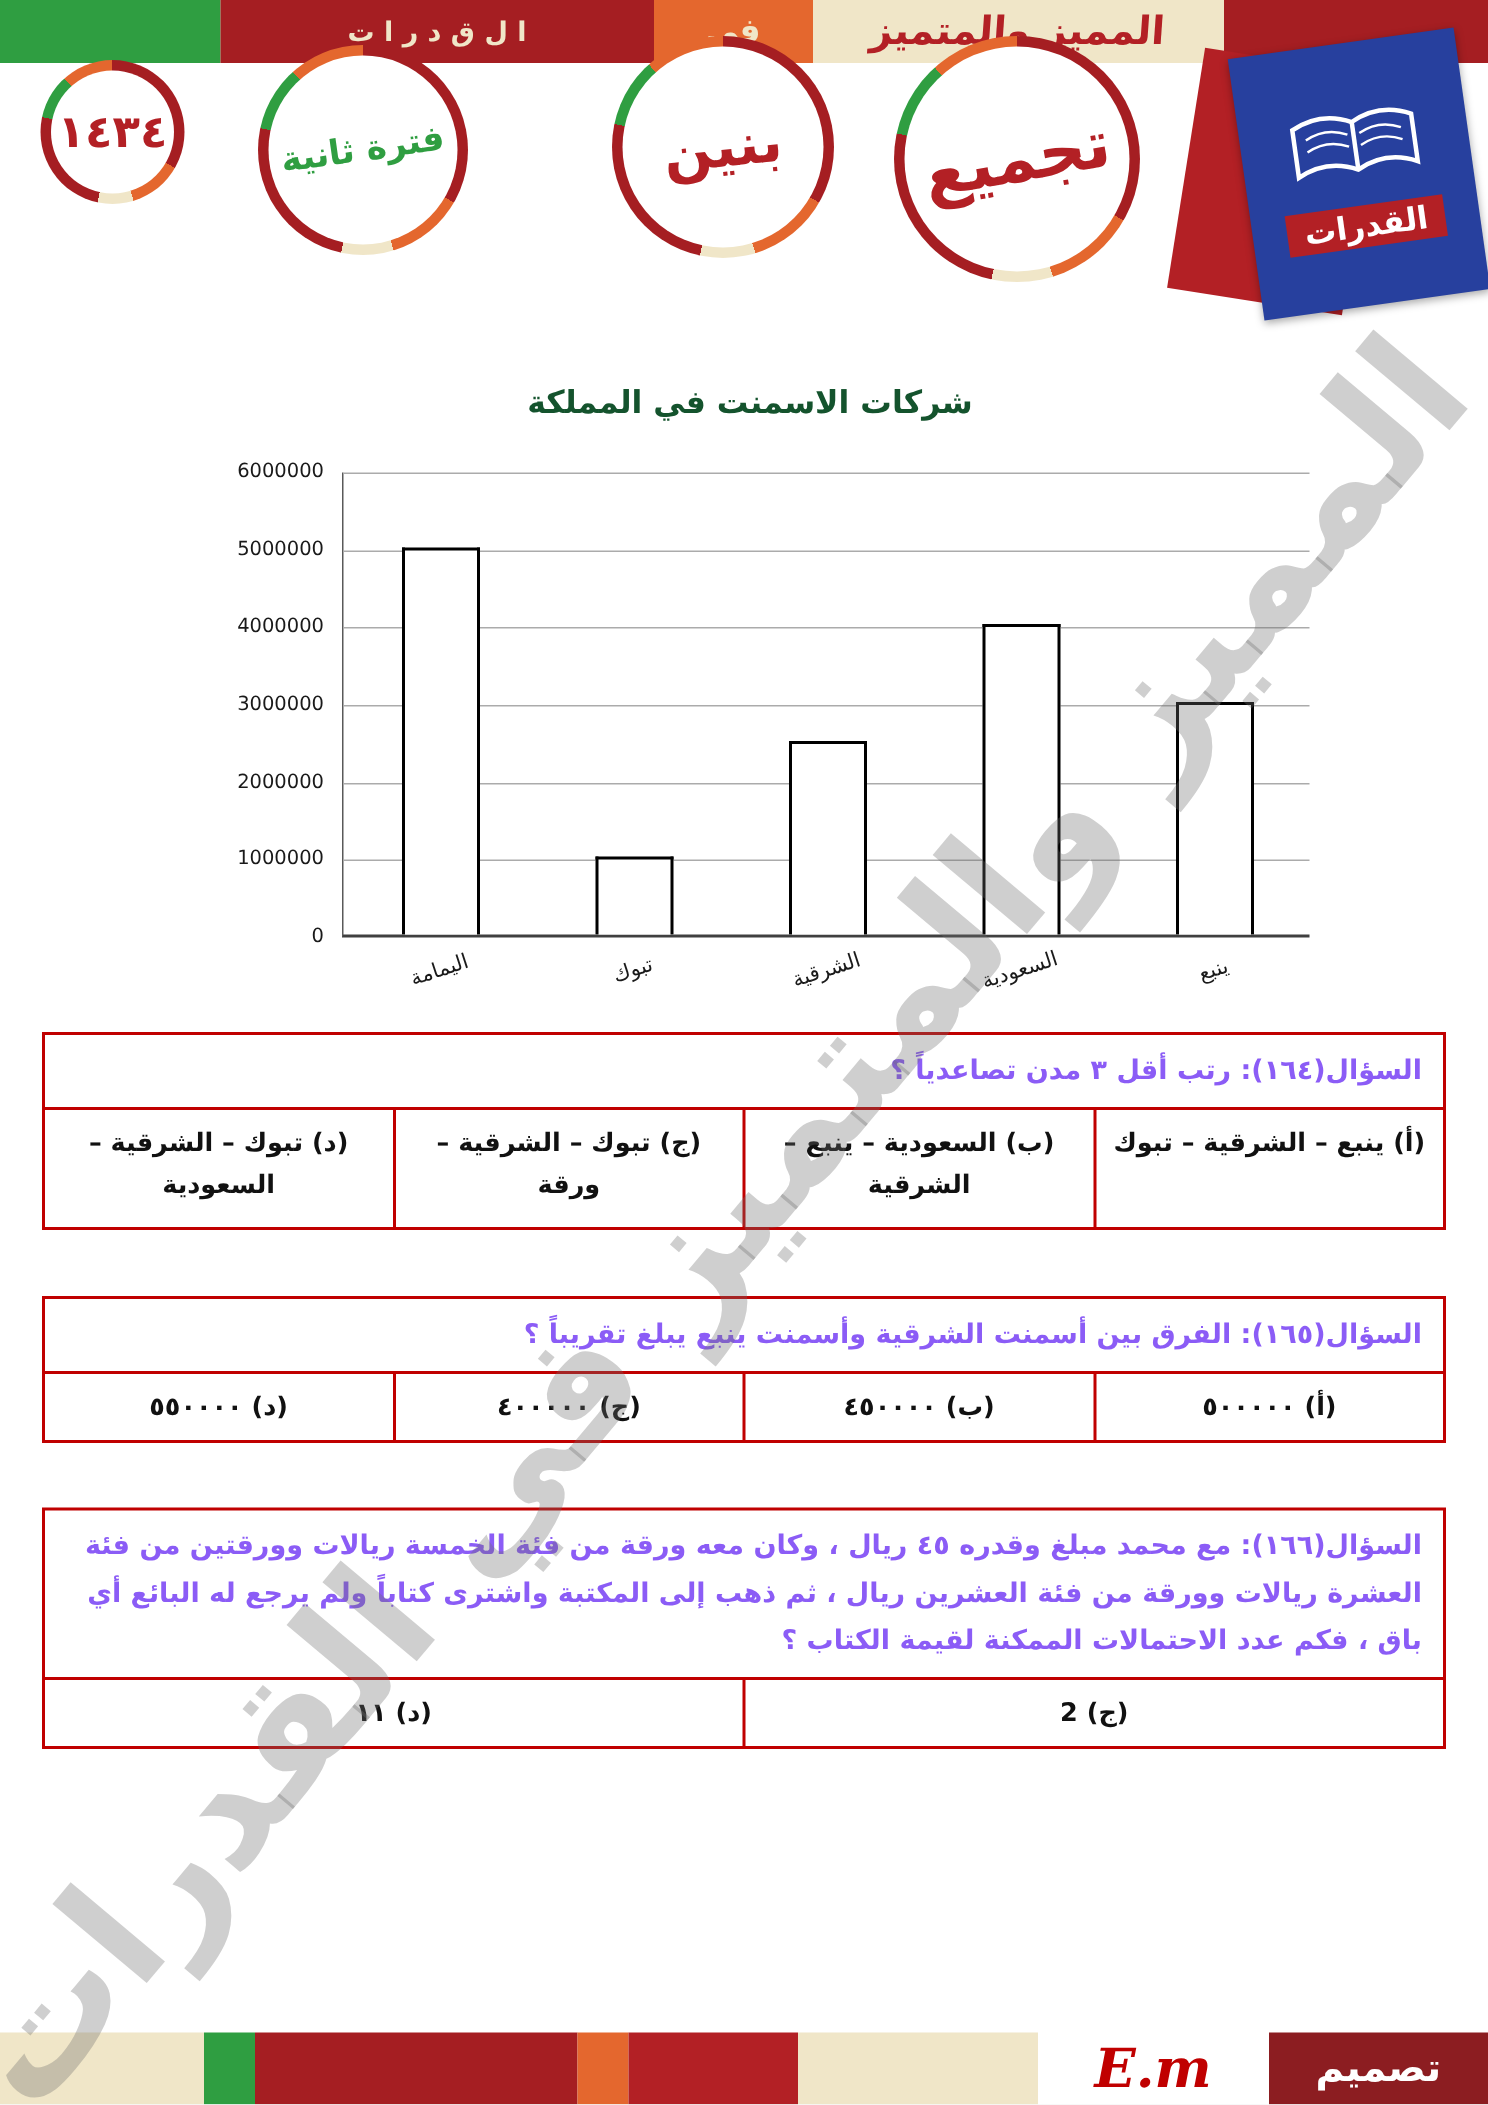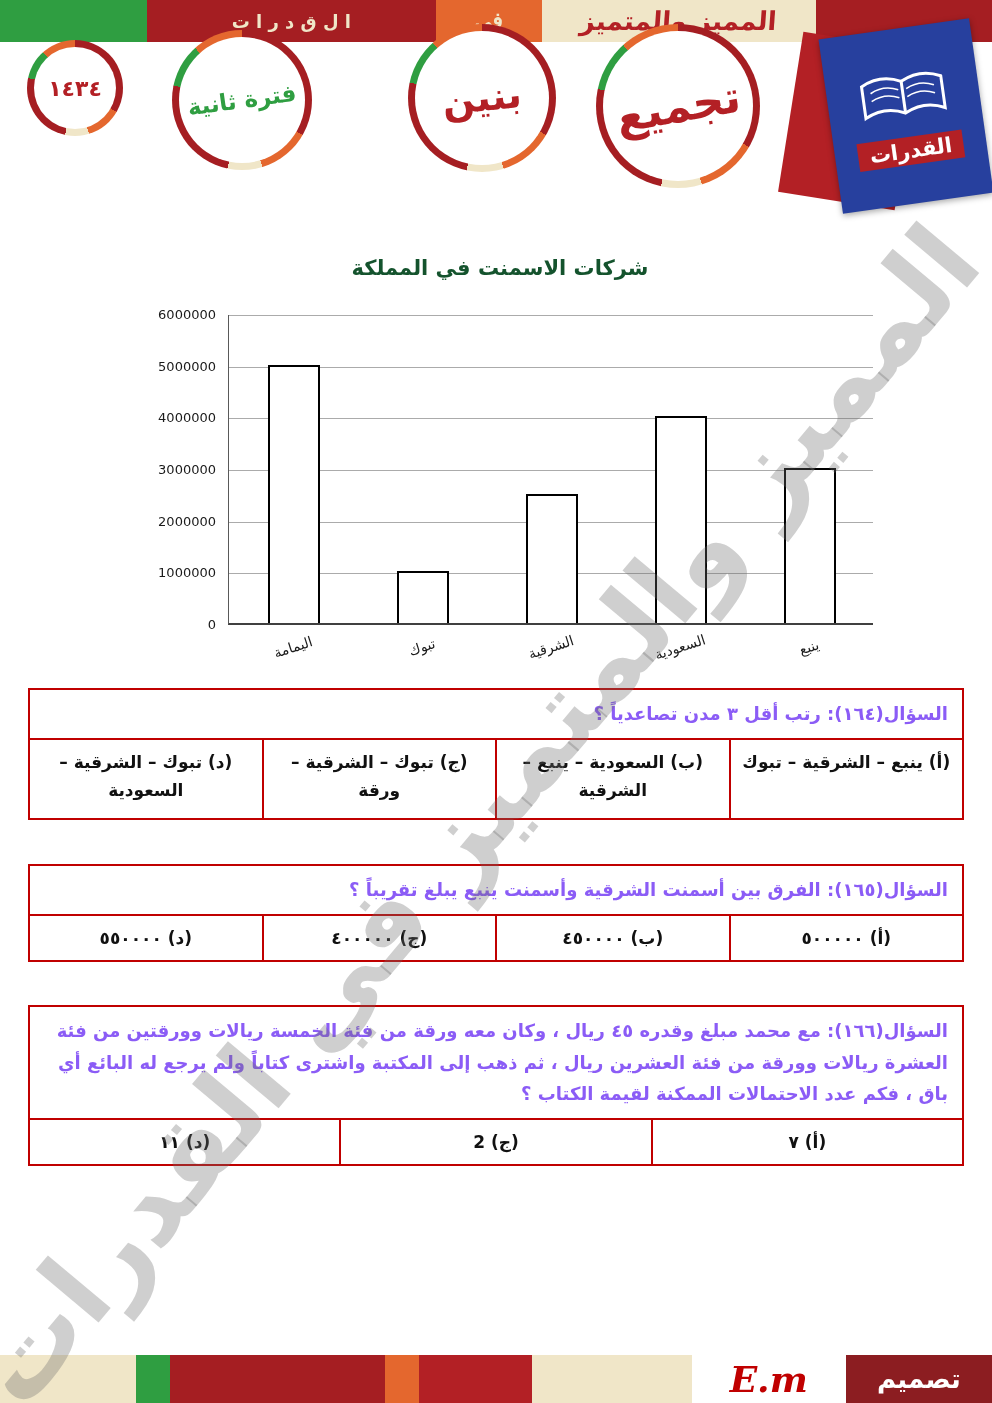--- a/index.html
+++ b/index.html
@@ -5,36 +5,36 @@
 <style>
   * { margin:0; padding:0; box-sizing:border-box; }
   body { background:#e9e9e9; font-family:"DejaVu Sans", sans-serif; }
   .page { position:relative; width:992px; height:1403px; margin:0 auto; background:#ffffff; overflow:hidden; }
 
   
   .top-strip { position:absolute; left:0; top:0; width:992px; height:42px; display:flex; z-index:3; }
   .seg { height:100%; display:flex; align-items:center; justify-content:center; }
   .seg-green   { width:150px; background:var(--green); }
   .seg-red1    { width:295px; background:var(--dark-red); }
-  .seg-orange  { width:108px;  background:var(--orange);font-family:Liberation Serif, serif; }
+  .seg-orange  { width:108px;  background:var(--orange); }
   .seg-cream   { width:280px; background:var(--cream); }
   .seg-red2    { width:180px; background:var(--dark-red); }
   .strip-qudurat { color:var(--cream); font-size:18px; font-weight:bold; letter-spacing:11px; direction:rtl; white-space:nowrap; }
   .strip-fi      { color:var(--cream); font-size:22px; font-weight:bold; }
   .strip-brand   { color:var(--accent-red); font-size:26px; font-weight:bold; direction:rtl; white-space:nowrap; transform:skewX(-4deg); }
 
   
   .badge { position:absolute; border-radius:50%; padding:7px; z-index:4;
            background:conic-gradient(var(--dark-red) 0 120deg, var(--orange) 120deg 163deg,
                       var(--cream) 163deg 192deg, var(--dark-red) 192deg 282deg,
                       var(--green) 282deg 318deg, var(--orange) 318deg 360deg); }
   .badge-inner { width:100%; height:100%; background:#fff; border-radius:50%;
                  display:flex; align-items:center; justify-content:center; text-align:center; }
   .badge-year       { left:27px;  top:40px; width:96px;  height:96px; }
-  .badge-year .badge-inner span { color:var(--accent-red); font-size:22px; font-weight:bold;text-align:center; }
+  .badge-year .badge-inner span { color:var(--accent-red); font-size:30px; font-weight:bold;text-align:center; }
   .badge-period     { left:172px; top:30px; width:140px; height:140px; }
   .badge-period .badge-inner span { color:var(--green); font-size:23px; font-weight:bold; white-space:nowrap; transform:rotate(-8deg); }
   .badge-boys       { left:408px; top:24px; width:148px; height:148px; }
   .badge-boys .badge-inner span { color:var(--accent-red); font-size:38px; font-weight:bold; transform:rotate(-6deg); }
   .badge-collection { left:596px; top:24px; width:164px; height:164px; }
   .badge-collection .badge-inner span { color:var(--accent-red); font-size:44px; font-weight:bold; transform:rotate(-10deg); }
 
   
   .logo { position:absolute; left:790px; top:26px; width:196px; height:205px; z-index:4; }
   .logo-ribbon { position:absolute; left:0; top:14px; width:118px; height:162px; background:var(--accent-red); transform:rotate(9deg); }
@@ -196,21 +196,20 @@
       <div class="qopt">(أ) ٥٠٠٠٠٠</div>
       <div class="qopt">(ب) ٤٥٠٠٠٠</div>
       <div class="qopt">(ج) ٤٠٠٠٠٠</div>
       <div class="qopt">(د) ٥٥٠٠٠٠</div>
     </div>
   </div>
 
   <div class="qbox qbox-166">
     <div class="qprompt">السؤال(١٦٦): مع محمد مبلغ وقدره ٤٥ ريال ، وكان معه ورقة من فئة الخمسة ريالات وورقتين من فئة العشرة ريالات وورقة من فئة العشرين ريال ، ثم ذهب إلى المكتبة واشترى كتاباً ولم يرجع له البائع أي باق ، فكم عدد الاحتمالات الممكنة لقيمة الكتاب ؟</div>
     <div class="qoptions">
-      <div class="qopt">(أ) ٧</div>
       <div class="qopt">(ج) 2</div>
       <div class="qopt">(د) ١١</div>
     </div>
   </div>
 
   <div class="footer-strip">
     <div class="fseg f1"></div>
     <div class="fseg f2"></div>
     <div class="fseg f3"></div>
     <div class="fseg f4"></div>

